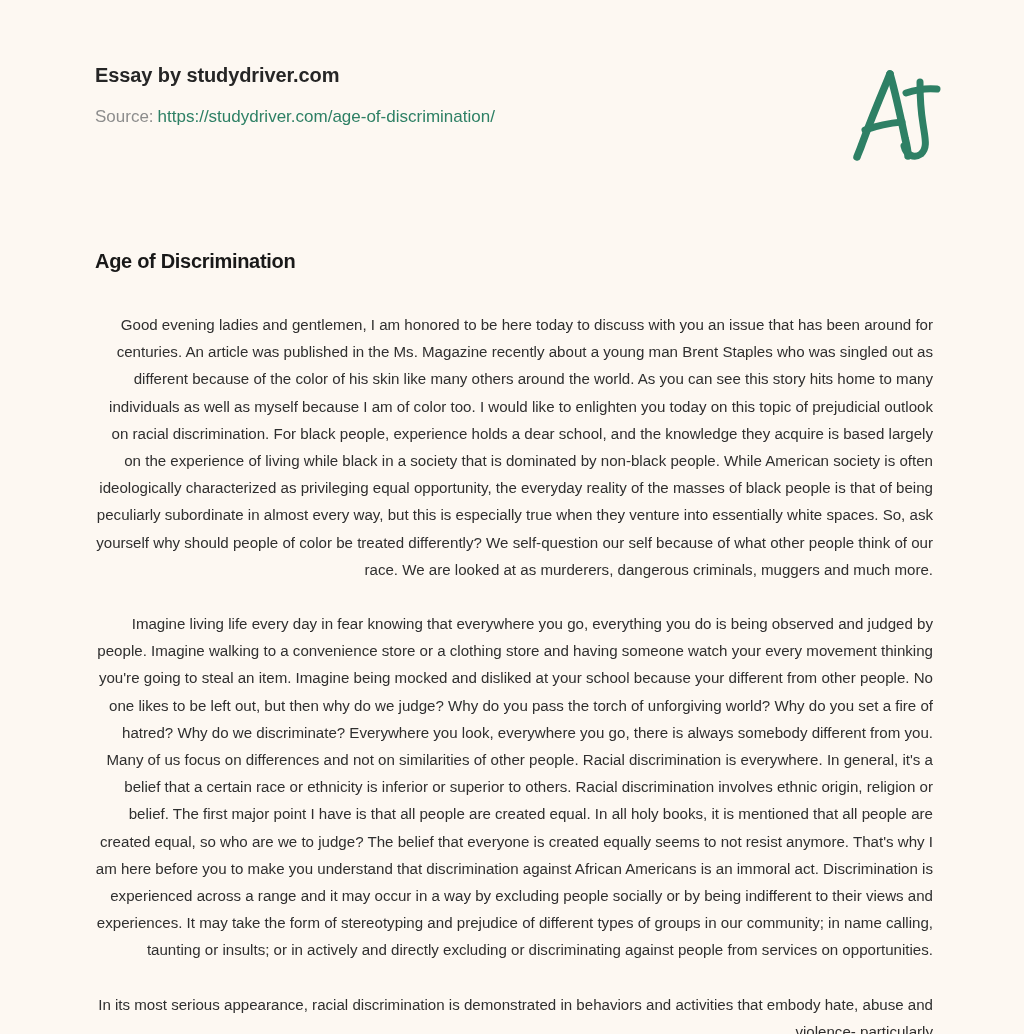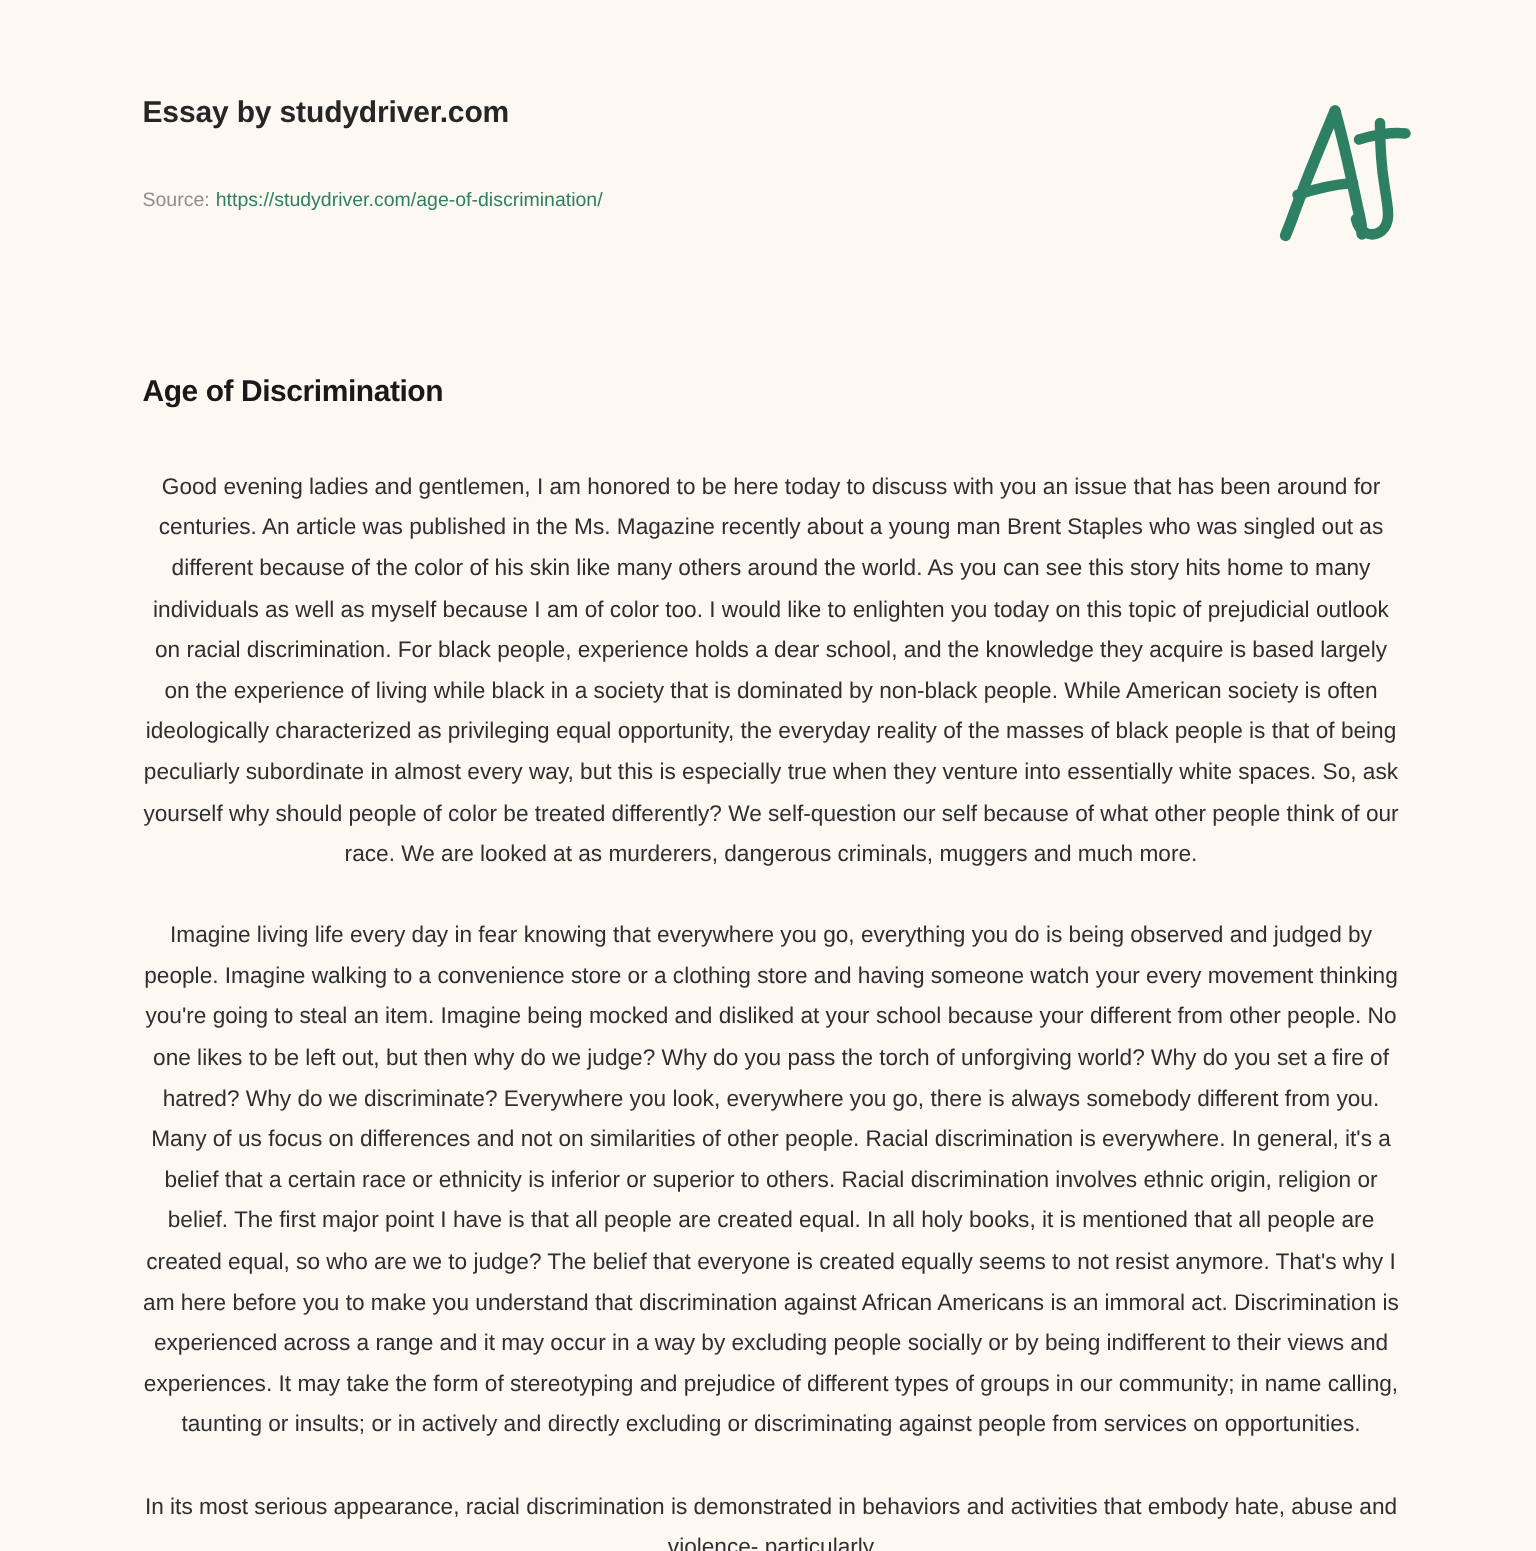--- a/index.html
+++ b/index.html
@@ -33,22 +33,22 @@
   .essay-by {
     font-size: 20px;
     font-weight: bold;
     color: #262626;
     letter-spacing: -0.1px;
     line-height: 26px;
     margin: 0;
   }
 
   .source-line {
-    margin-top: 35px;
-    font-size: 13px;
+    margin-top: 19px;
+    font-size: 17px;
     line-height: 20px;
     color: #8d8d8d;
     white-space: nowrap;
   }
 
   .source-label {
     color: #8d8d8d;
   }
 
   .source-url {
@@ -86,21 +86,21 @@
     letter-spacing: -0.3px;
     line-height: 36px;
     margin: 0 0 32px 0;
   }
 
   .article-body p {
     font-size: 15.1px;
     line-height: 27.2px;
     color: #2f2f2f;
     margin: 0 0 27px 0;
-    text-align: center;
+    text-align: right;
     letter-spacing: 0px;
   }
   .article-body p:last-child {
     margin-bottom: 0;
   }
 </style>
 </head>
 <body>
 
 <div class="page">

